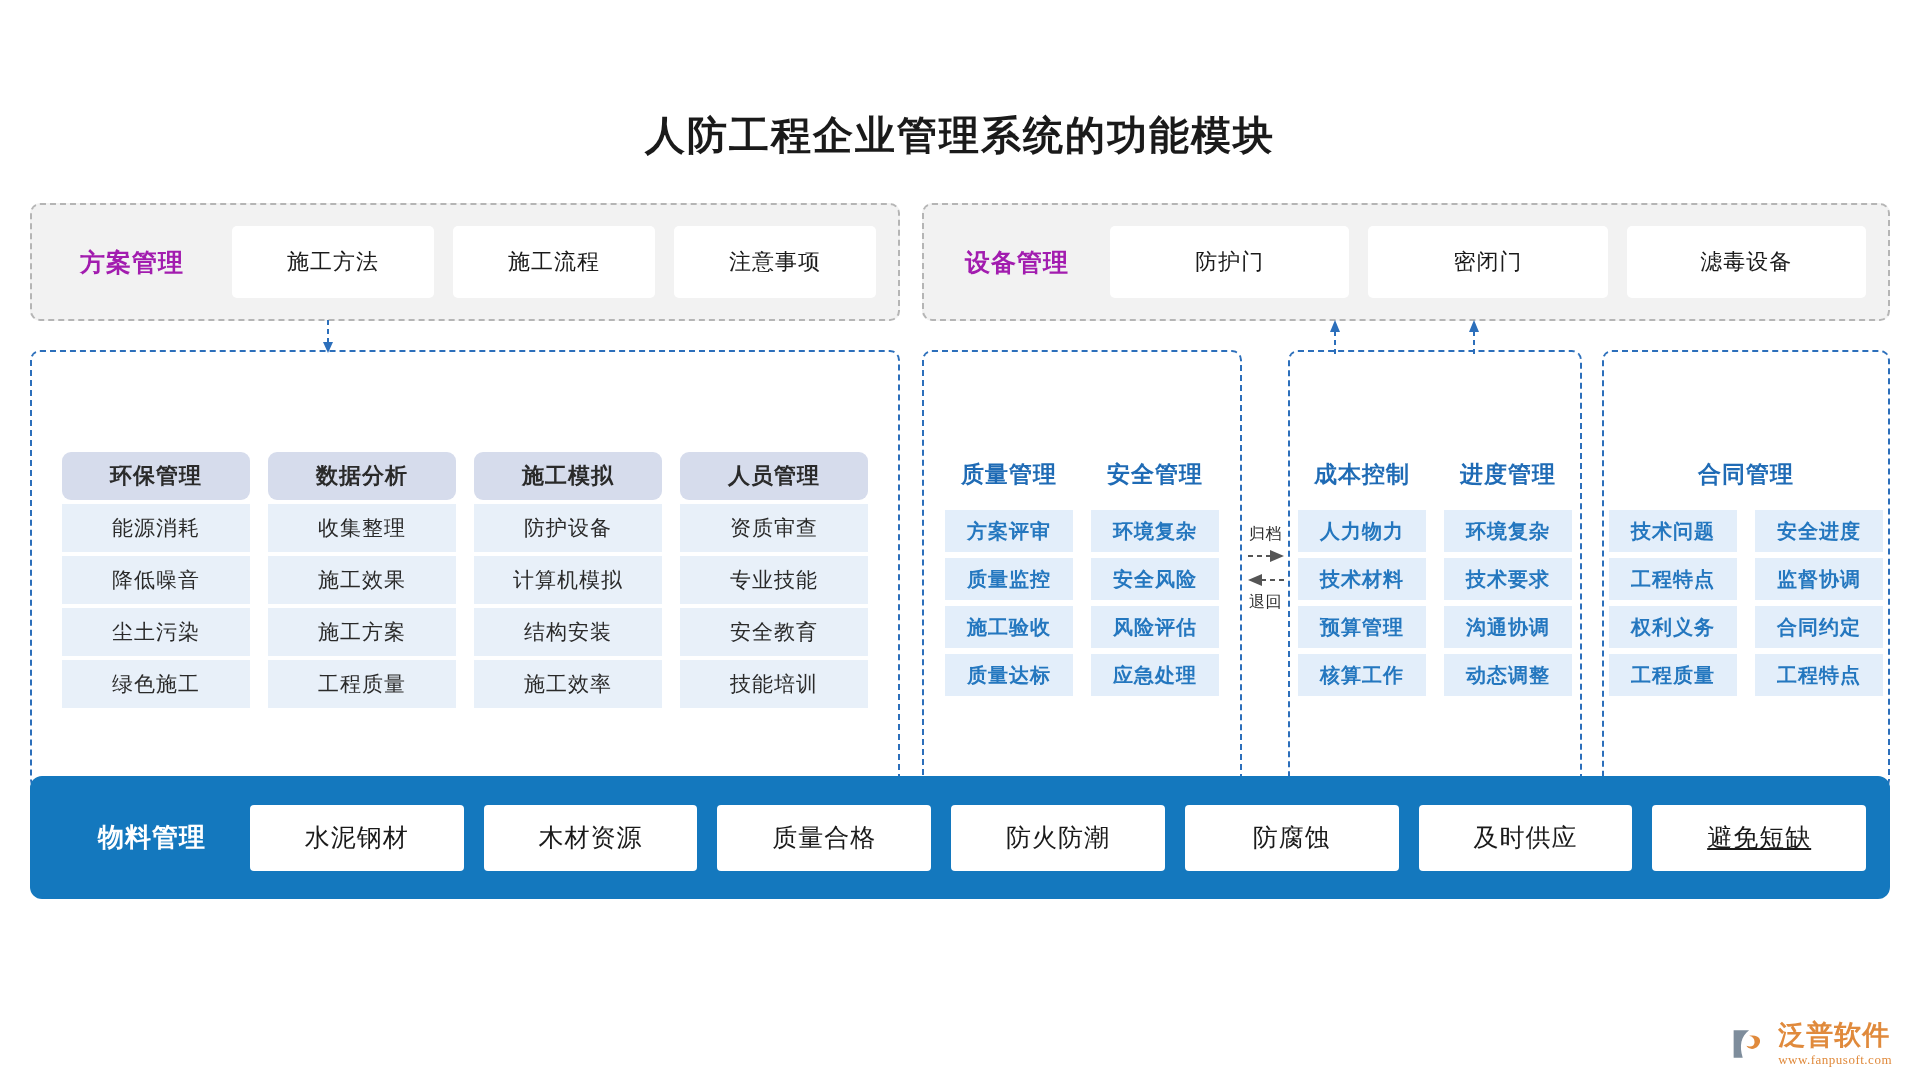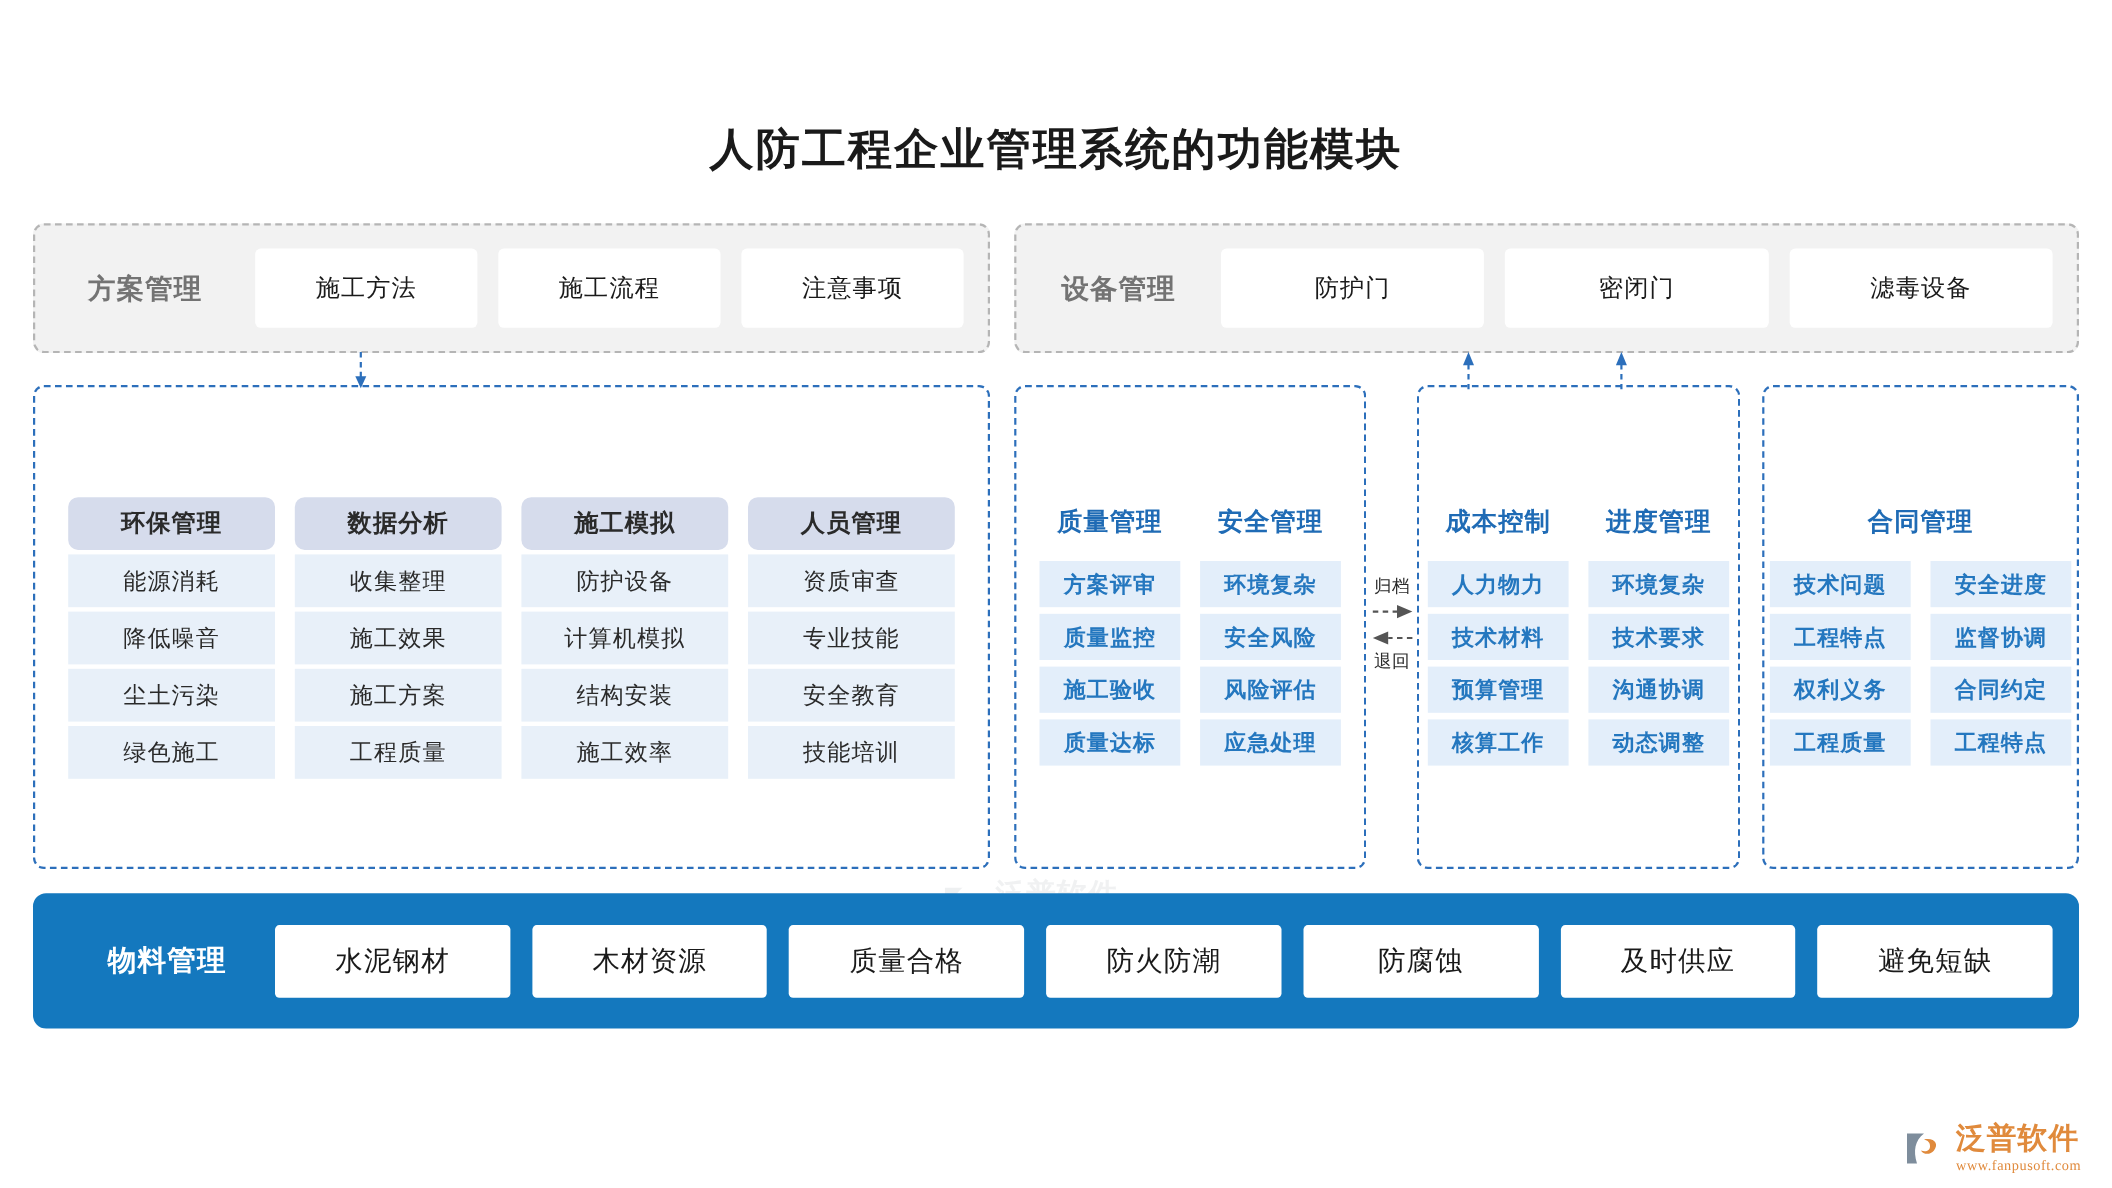--- a/index.html
+++ b/index.html
@@ -32,21 +32,21 @@
     display: flex;
     align-items: center;
     padding: 0 0 0 0;
   }
   #top-bar-left  { left: 30px;  top: 203px; width: 870px; height: 118px; }
   #top-bar-right { left: 922px; top: 203px; width: 968px; height: 118px; }
 
   .top-bar-title {
     font-size: 25px;
     font-weight: 700;
-    color: #737373;
+    color: #a21caf;
     text-align: center;
     flex: 0 0 auto;
     padding: 0 16px;
     letter-spacing: 1px;
   }
   #top-bar-left .top-bar-title  { width: 200px; }
   #top-bar-right .top-bar-title { width: 186px; }
 
   .top-chip {
     background: #ffffff;
@@ -129,21 +129,21 @@
   .flow-label { font-size: 16px; color: #2a2a2a; line-height: 20px; letter-spacing: 0.5px; }
   .flow-arrow { height: 24px; display: flex; align-items: center; justify-content: center; }
   .arrow-svg { display: block; }
 
   
   .conn { position: absolute; }
 
   
   #bottom-bar {
     position: absolute;
-    left: 30px; top: 812px;
+    left: 30px; top: 776px;
     width: 1860px; height: 123px;
     background: #1478be;
     border-radius: 12px;
     display: flex;
     align-items: center;
     padding: 0 24px;
   }
   #bottom-bar .bar-title {
     color: #ffffff;
     font-size: 26px;
@@ -157,21 +157,21 @@
     background: #ffffff;
     border-radius: 4px;
     height: 66px;
     flex: 1 1 0;
     margin-right: 20px;
     display: flex; align-items: center; justify-content: center;
     font-size: 25px;
     color: #1a1a1a;
     letter-spacing: 1px;
   }
-  .bar-chip:last-child { margin-right: 0; }
+  .bar-chip:last-child { margin-right: 0; text-decoration: underline; }
 
   
   .watermark {
     position: absolute;
     left: 855px; top: 800px;
     opacity: 0.30;
     display: flex; align-items: center; gap: 6px;
     pointer-events: none;
   }
   .wm-text { display:flex; flex-direction: column; line-height: 1; }

